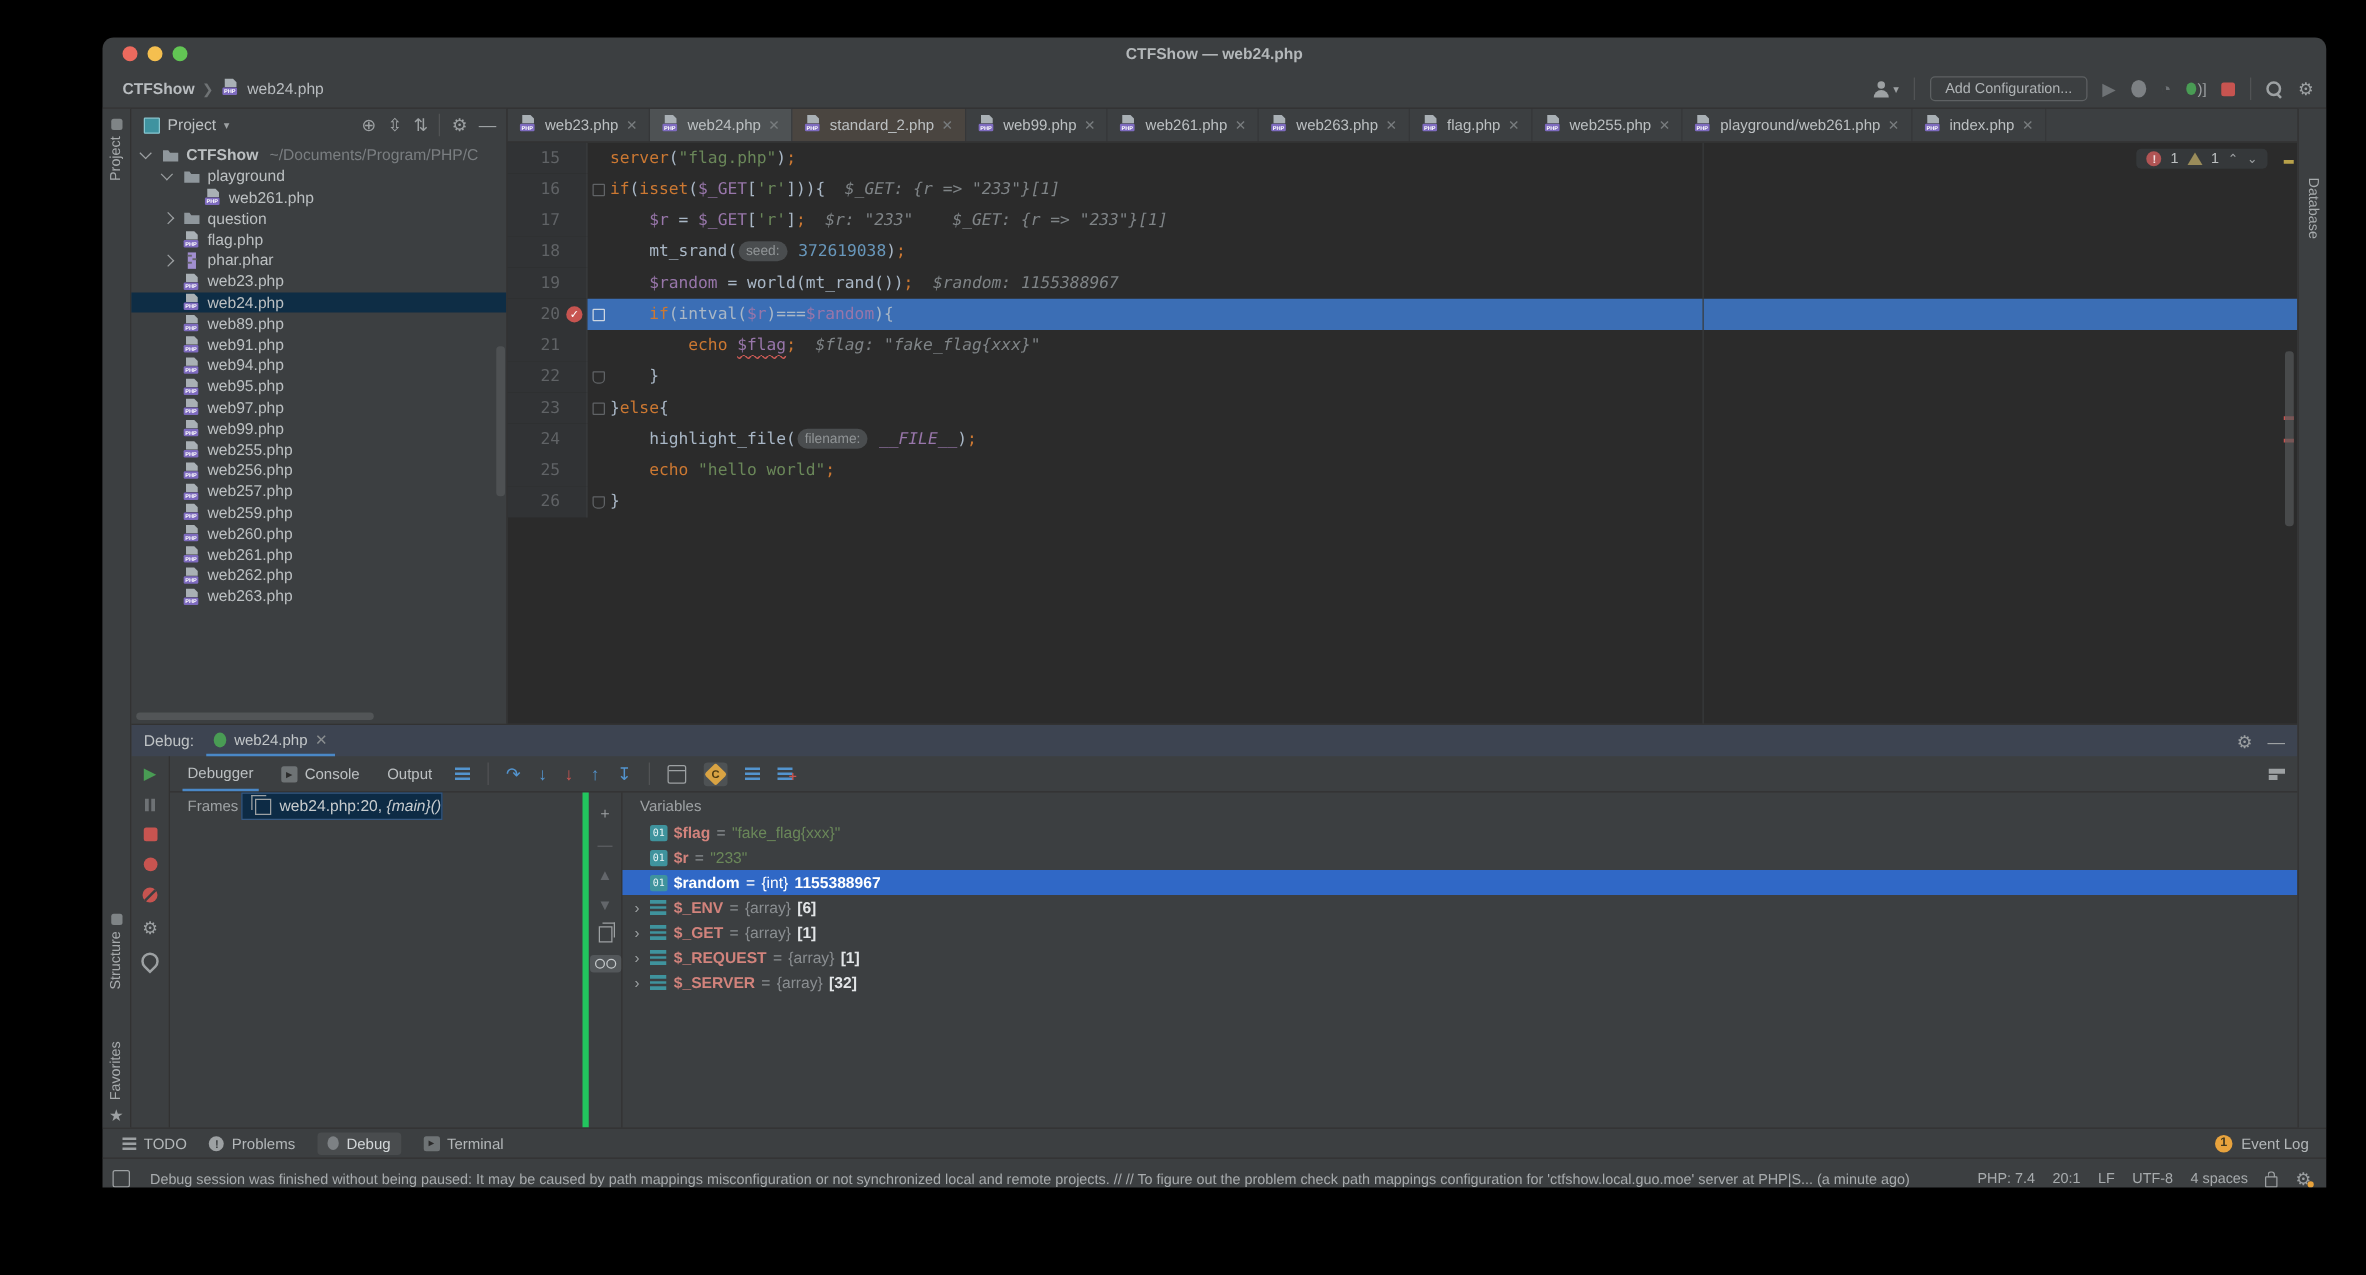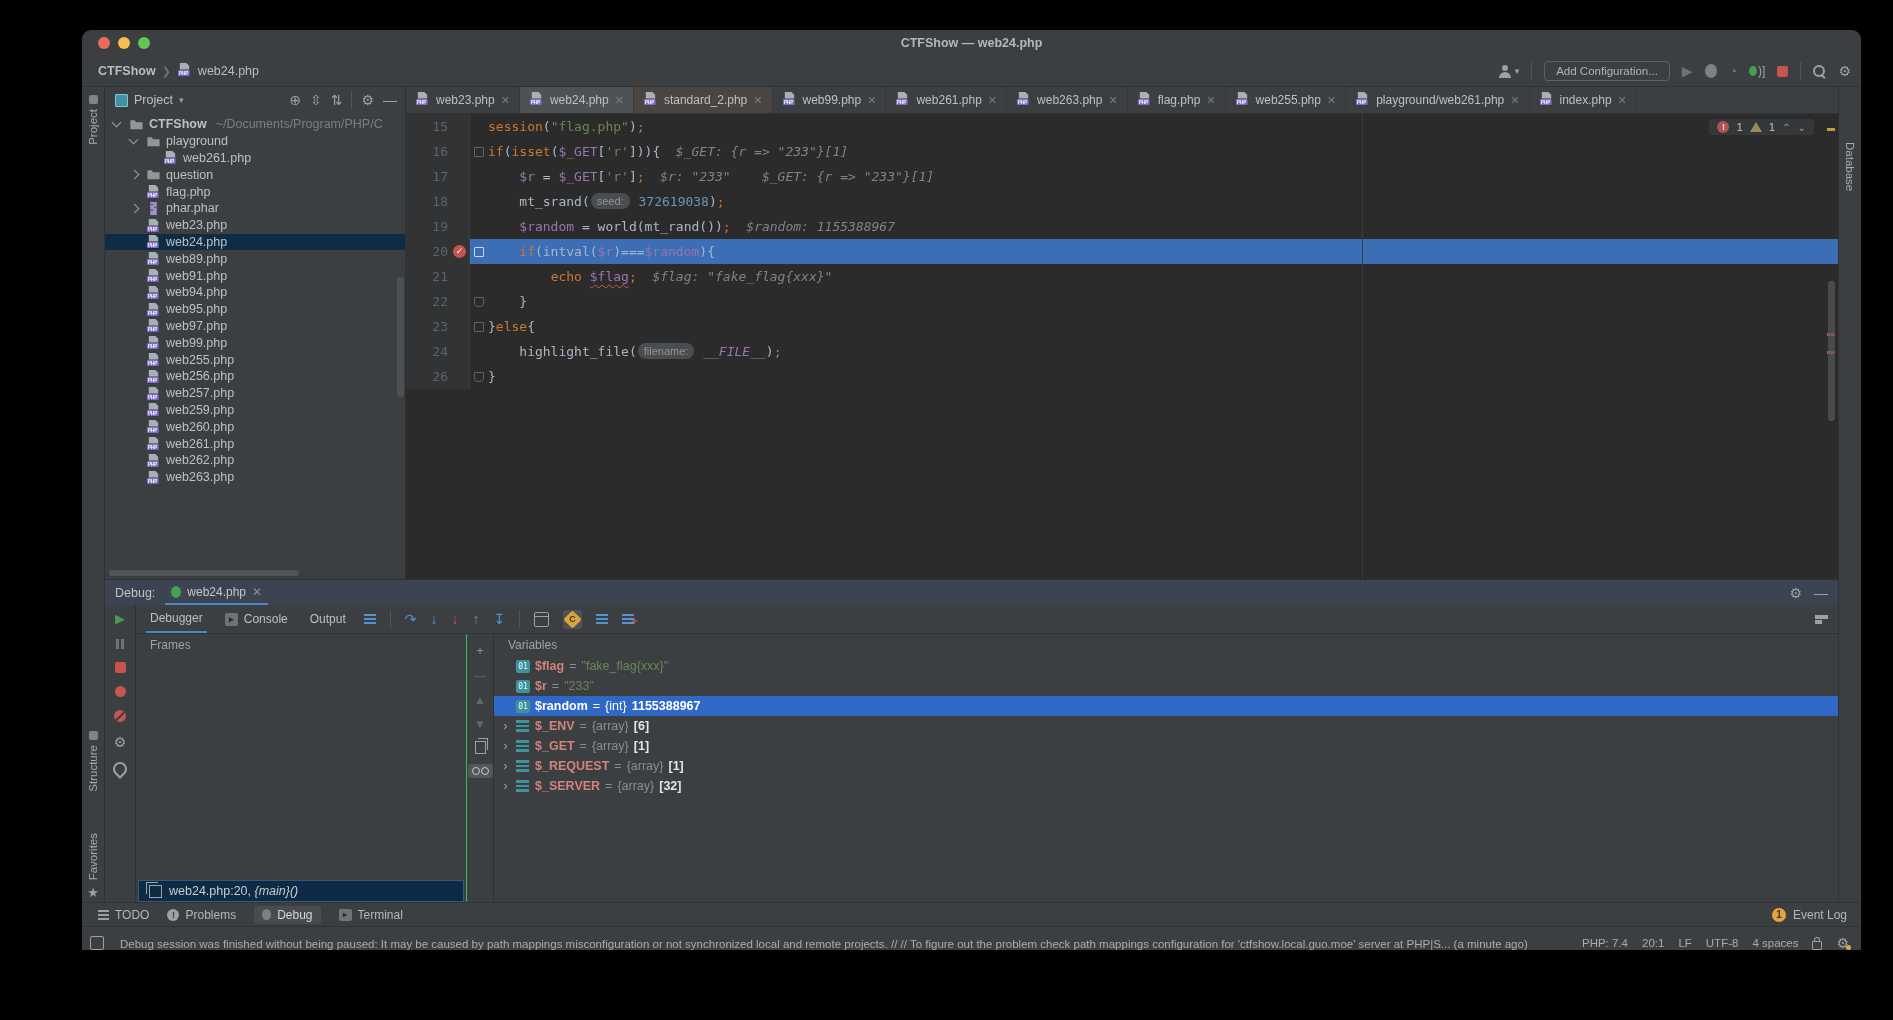--- a/index.html
+++ b/index.html
@@ -127,21 +127,21 @@
   .phpc{width:13px;height:13px;background:#d9a343;transform:rotate(45deg);border-radius:2px;position:relative;}
   .phpc span{position:absolute;inset:0;transform:rotate(-45deg);color:#4c3a12;font-size:9px;line-height:13px;text-align:center;font-weight:bold;}
   .chipbg{background:#4e5254;border-radius:3px;padding:3px;display:inline-flex;}
   .numlist{display:flex;flex-direction:column;gap:2px;}
   .numlist i{width:12px;height:2px;background:#5394ce;}
   .addwatch{position:relative;}
   .addwatch .plus{position:absolute;right:-5px;bottom:-4px;color:#c75450;font-weight:bold;font-size:10px;}
   .layout-ic{margin-left:auto;display:flex;flex-direction:column;gap:1px;}
   .layout-ic i{width:13px;height:4px;background:#9da1a3;}
   .dbg-body{flex:1 1 auto;display:flex;min-height:0;}
-  .frames{flex:0 0 330px;display:flex;flex-direction:column;border-right:1px solid #22c55e;justify-content:space-between;}
+  .frames{flex:0 0 330px;display:flex;flex-direction:row;border-right:5px solid #22c55e;}
   .pane-h{height:22px;display:flex;align-items:center;padding-left:14px;color:#9fa3a5;font-size:12px;flex:0 0 auto;}
   .frame-row{height:22px;display:flex;align-items:center;gap:7px;margin:0 2px;padding-left:10px;
              background:#0d2b45;border:1px solid #365880;box-sizing:border-box;color:#c8ccce;font-size:12.5px;}
   .frames-ic{width:11px;height:11px;border:1.5px solid #9da1a3;position:relative;}
   .frames-ic:before{content:"";position:absolute;left:-4px;top:-4px;width:11px;height:11px;border:1.5px solid #9da1a3;border-right:none;border-bottom:none;}
   .fmain{font-style:italic;}
   .watchstrip{flex:0 0 26px;border-right:1px solid #323232;display:flex;flex-direction:column;align-items:center;padding-top:8px;gap:10px;color:#9fa3a5;font-size:12px;}
   .wdim{color:#63666a;}
   .copy-ic{width:9px;height:11px;border:1.5px solid #9da1a3;position:relative;}
   .copy-ic:before{content:"";position:absolute;left:2px;top:-4px;width:9px;height:11px;border:1.5px solid #9da1a3;border-left:none;border-bottom:none;}
@@ -607,30 +607,31 @@
                       <rect x="1" y="8.5" width="12.5" height="6.5" rx="1.2" fill="#7e6bbf"></rect>
                       <text x="7.2" y="13.6" font-size="4.8" fill="#fff" text-anchor="middle" font-family="sans-serif" font-weight="bold">PHP</text>
                     </svg></span>
                   <span>index.php</span>
                   <span class="x">✕</span>
                 </span>
               </div>
           <div class="ebody">
             <div class="rmargin"></div>
             <div id="code">
-                  <div class="code-row"><span class="gut">15</span><span class="bpslot"></span><span class="foldslot"></span><span class="codetxt"><span class="tok-kw">session</span><span class="tok-d">(</span><span class="tok-str">"flag.php"</span><span class="tok-d">)</span><span class="tok-kw">;</span></span></div>
+                  <div class="code-row"><span class="gut">15</span><span class="bpslot"></span><span class="foldslot"></span><span class="codetxt"><span class="tok-kw">server</span><span class="tok-d">(</span><span class="tok-str">"flag.php"</span><span class="tok-d">)</span><span class="tok-kw">;</span></span></div>
                   <div class="code-row"><span class="gut">16</span><span class="bpslot"></span><span class="foldslot"><span class="fold"></span></span><span class="codetxt"><span class="tok-kw">if</span><span class="tok-d">(</span><span class="tok-kw">isset</span><span class="tok-d">(</span><span class="tok-var">$_GET</span><span class="tok-d">[</span><span class="tok-str">'r'</span><span class="tok-d">])){</span><span class="inline-hint">  $_GET: {r =&gt; "233"}[1]</span></span></div>
                   <div class="code-row"><span class="gut">17</span><span class="bpslot"></span><span class="foldslot"></span><span class="codetxt"><span class="tok-d">    </span><span class="tok-var">$r</span><span class="tok-d"> = </span><span class="tok-var">$_GET</span><span class="tok-d">[</span><span class="tok-str">'r'</span><span class="tok-d">]</span><span class="tok-kw">;</span><span class="inline-hint">  $r: "233"    $_GET: {r =&gt; "233"}[1]</span></span></div>
                   <div class="code-row"><span class="gut">18</span><span class="bpslot"></span><span class="foldslot"></span><span class="codetxt"><span class="tok-d">    mt_srand(</span><span class="chip">seed:</span><span class="tok-d"> </span><span class="tok-num">372619038</span><span class="tok-d">)</span><span class="tok-kw">;</span></span></div>
                   <div class="code-row"><span class="gut">19</span><span class="bpslot"></span><span class="foldslot"></span><span class="codetxt"><span class="tok-d">    </span><span class="tok-var">$random</span><span class="tok-d"> = world(mt_rand())</span><span class="tok-kw">;</span><span class="inline-hint">  $random: 1155388967</span></span></div>
                   <div class="code-row exec"><span class="gut">20</span><span class="bpslot"><span class="bp">✓</span></span><span class="foldslot"><span class="fold"></span></span><span class="codetxt"><span class="tok-d">    </span><span class="tok-kw">if</span><span class="tok-d">(intval(</span><span class="tok-var">$r</span><span class="tok-d">)===</span><span class="tok-var">$random</span><span class="tok-d">){</span></span></div>
                   <div class="code-row"><span class="gut">21</span><span class="bpslot"></span><span class="foldslot"></span><span class="codetxt"><span class="tok-d">        </span><span class="tok-kw">echo </span><span class="tok-var-err">$flag</span><span class="tok-kw">;</span><span class="inline-hint">  $flag: "fake_flag{xxx}"</span></span></div>
                   <div class="code-row"><span class="gut">22</span><span class="bpslot"></span><span class="foldslot"><span class="fold end"></span></span><span class="codetxt"><span class="tok-d">    }</span></span></div>
                   <div class="code-row"><span class="gut">23</span><span class="bpslot"></span><span class="foldslot"><span class="fold"></span></span><span class="codetxt"><span class="tok-d">}</span><span class="tok-kw">else</span><span class="tok-d">{</span></span></div>
                   <div class="code-row"><span class="gut">24</span><span class="bpslot"></span><span class="foldslot"></span><span class="codetxt"><span class="tok-d">    highlight_file(</span><span class="chip">filename:</span><span class="tok-d"> </span><span class="tok-const">__FILE__</span><span class="tok-d">)</span><span class="tok-kw">;</span></span></div>
+                  <div class="code-row"><span class="gut">25</span><span class="bpslot"></span><span class="foldslot"></span><span class="codetxt"><span class="tok-d">    </span><span class="tok-kw">echo </span><span class="tok-str">"hello world"</span><span class="tok-kw">;</span></span></div>
                   <div class="code-row"><span class="gut">26</span><span class="bpslot"></span><span class="foldslot"><span class="fold end"></span></span><span class="codetxt"><span class="tok-d">}</span></span></div>
                 </div>
             <div class="err-widget">
               <span class="errdot">!</span>
               <span>1</span>
               <span class="warntri"></span>
               <span>1</span>
               <span class="ew-chev">⌃</span>
               <span class="ew-chev">⌄</span>
             </div>

